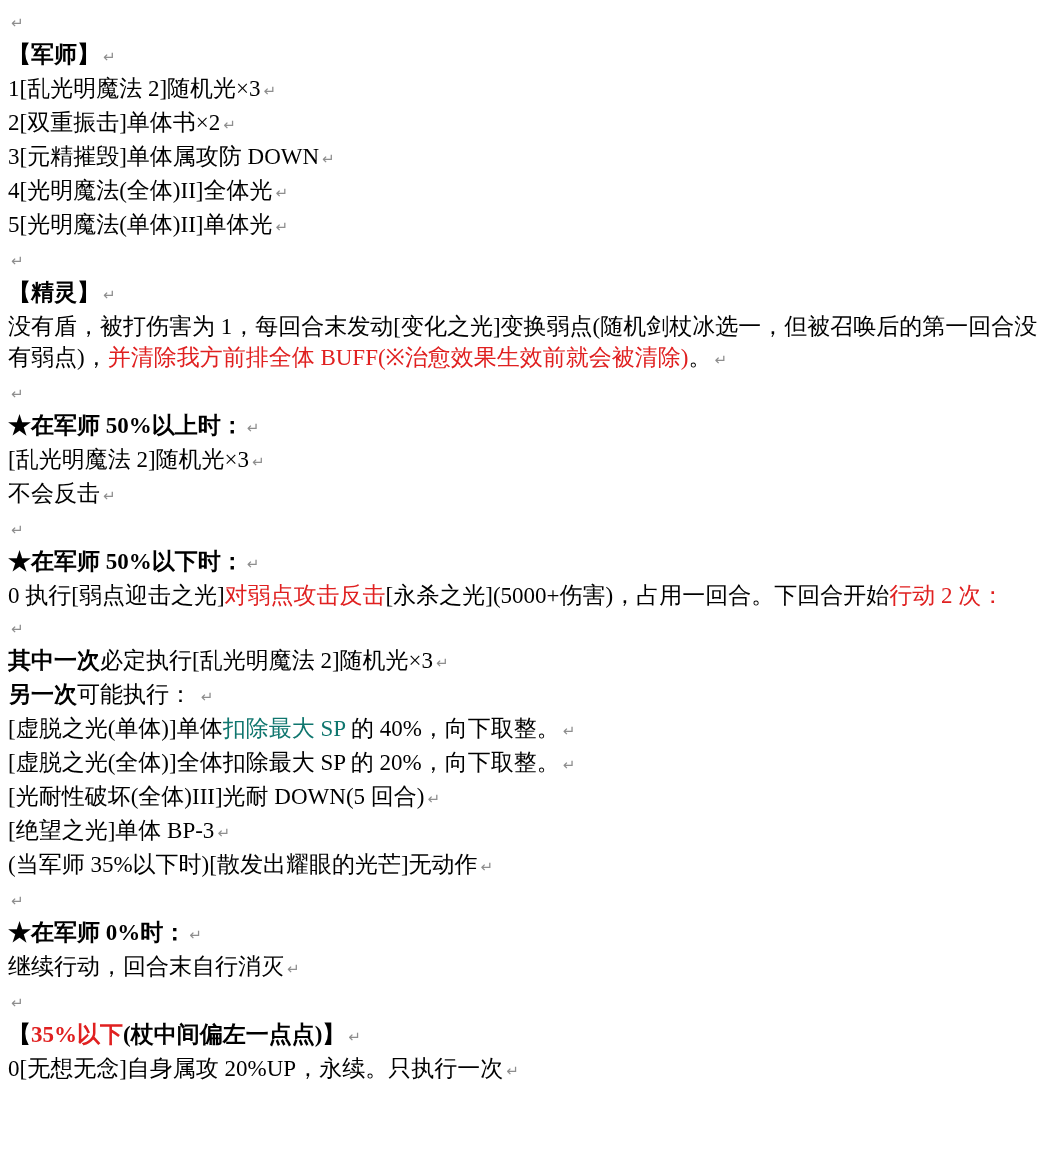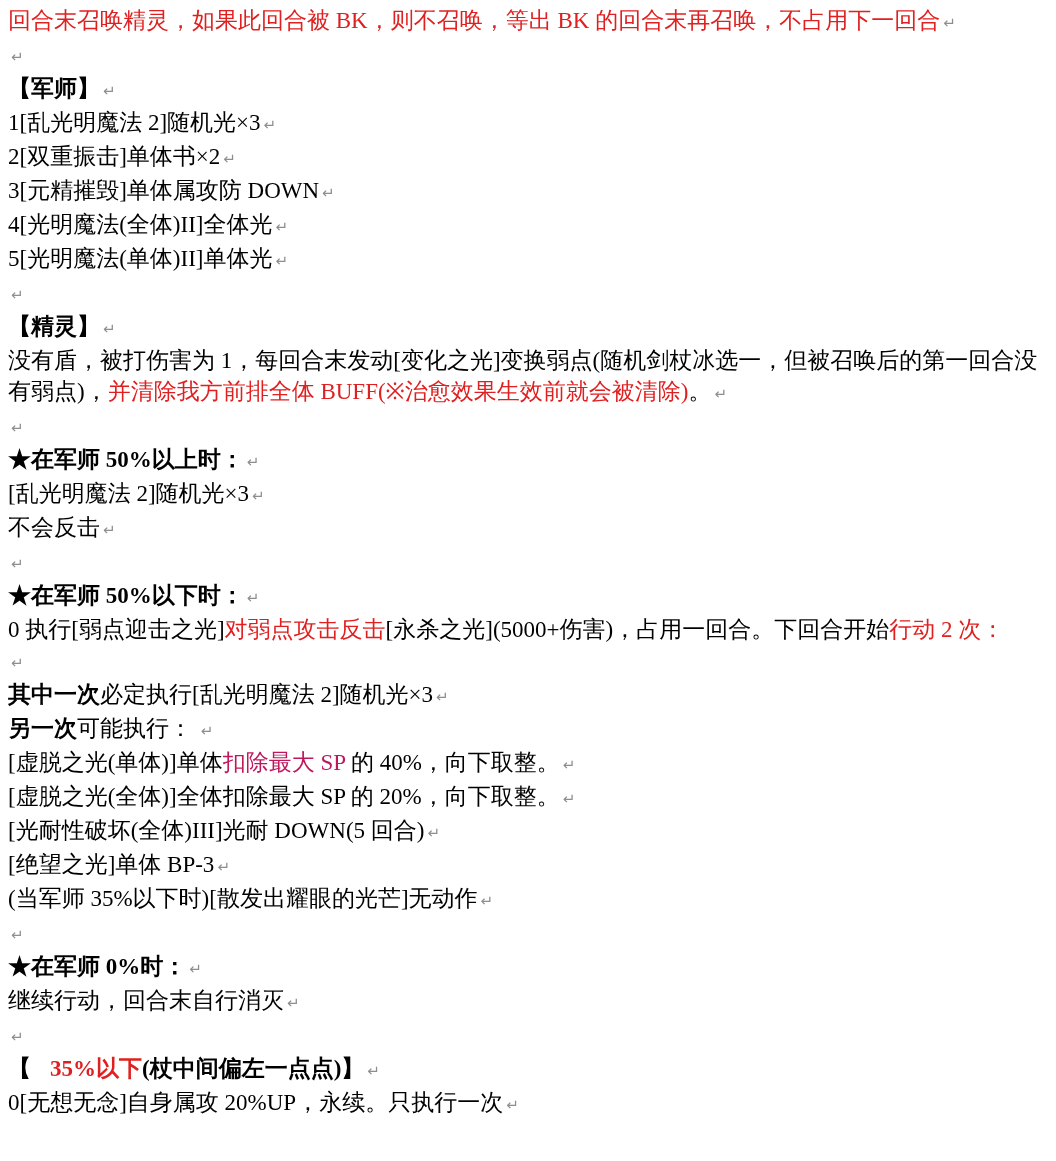--- a/index.html
+++ b/index.html
@@ -35,46 +35,45 @@
     font-size: 15px;
     color: #8e8e8e;
     margin-left: 3px;
     vertical-align: baseline;
   }
 </style>
 </head>
 <body style="background: rgb(255, 255, 255);">
 
 <div class="page">
-    <div class="line"><span class="seg r" style="color: rgb(224, 32, 32);">回合末召唤精灵，如果此回合被 BK，则不召唤，等出 BK 的回合末再召唤，不占用下一回合</span><span class="pmark" style="color: rgb(142, 142, 142);">↵</span></div>
     <div class="line"><span class="pmark" style="color: rgb(142, 142, 142);">↵</span></div>
     <div class="line"><span class="seg b" style="color: rgb(0, 0, 0);">【军师】</span><span class="pmark" style="color: rgb(142, 142, 142);">↵</span></div>
     <div class="line"><span class="seg" style="color: rgb(0, 0, 0); margin-top: 48px;">1[乱光明魔法 2]随机光×3</span><span class="pmark" style="color: rgb(142, 142, 142);">↵</span></div>
     <div class="line"><span class="seg" style="color: rgb(0, 0, 0); font-family: Liberation Serif, serif;">2[双重振击]单体书×2</span><span class="pmark" style="color: rgb(142, 142, 142);">↵</span></div>
     <div class="line"><span class="seg" style="color: rgb(0, 0, 0);">3[元精摧毁]单体属攻防 DOWN</span><span class="pmark" style="color: rgb(142, 142, 142);">↵</span></div>
     <div class="line"><span class="seg" style="color: rgb(0, 0, 0);">4[光明魔法(全体)II]全体光</span><span class="pmark" style="color: rgb(142, 142, 142);">↵</span></div>
     <div class="line"><span class="seg" style="color: rgb(0, 0, 0);">5[光明魔法(单体)II]单体光</span><span class="pmark" style="color: rgb(142, 142, 142);">↵</span></div>
     <div class="line"><span class="pmark" style="color: rgb(142, 142, 142);">↵</span></div>
     <div class="line"><span class="seg b" style="color: rgb(0, 0, 0);">【精灵】</span><span class="pmark" style="color: rgb(142, 142, 142);">↵</span></div>
     <div class="line"><span class="seg" style="color: rgb(0, 0, 0);">没有盾，被打伤害为 1，每回合末发动[变化之光]变换弱点(随机剑杖冰选一，但被召唤后的第一回合没有弱点)，</span><span class="seg r" style="color: rgb(224, 32, 32);">并清除我方前排全体 BUFF(※治愈效果生效前就会被清除)</span><span class="seg" style="color: rgb(0, 0, 0);">。</span><span class="pmark" style="color: rgb(142, 142, 142);">↵</span></div>
     <div class="line"><span class="pmark" style="color: rgb(142, 142, 142);">↵</span></div>
     <div class="line"><span class="seg b" style="color: rgb(0, 0, 0);">★在军师 50%以上时：</span><span class="pmark" style="color: rgb(142, 142, 142);">↵</span></div>
     <div class="line"><span class="seg" style="color: rgb(0, 0, 0);">[乱光明魔法 2]随机光×3</span><span class="pmark" style="color: rgb(142, 142, 142);">↵</span></div>
     <div class="line"><span class="seg" style="color: rgb(0, 0, 0);">不会反击</span><span class="pmark" style="color: rgb(142, 142, 142);">↵</span></div>
     <div class="line"><span class="pmark" style="color: rgb(142, 142, 142);">↵</span></div>
     <div class="line"><span class="seg b" style="color: rgb(0, 0, 0);">★在军师 50%以下时：</span><span class="pmark" style="color: rgb(142, 142, 142);">↵</span></div>
     <div class="line"><span class="seg" style="color: rgb(0, 0, 0); text-align: center;">0 执行[弱点迎击之光]</span><span class="seg r" style="color: rgb(224, 32, 32);">对弱点攻击反击</span><span class="seg" style="color: rgb(0, 0, 0); margin-top: 15px;">[永杀之光](5000+伤害)，占用一回合。下回合开始</span><span class="seg r" style="color: rgb(224, 32, 32);">行动 2 次：</span></div>
     <div class="line"><span class="pmark" style="color: rgb(142, 142, 142);">↵</span></div>
     <div class="line"><span class="seg b" style="color: rgb(0, 0, 0);">其中一次</span><span class="seg" style="color: rgb(0, 0, 0);">必定执行[乱光明魔法 2]随机光×3</span><span class="pmark" style="color: rgb(142, 142, 142);">↵</span></div>
     <div class="line"><span class="seg b" style="color: rgb(0, 0, 0);">另一次</span><span class="seg" style="color: rgb(0, 0, 0);">可能执行： </span><span class="pmark" style="color: rgb(142, 142, 142);">↵</span></div>
-    <div class="line"><span class="seg" style="color: rgb(0, 0, 0);">[虚脱之光(单体)]单体</span><span class="seg r" style="color: #be185d; text-align: right;">扣除最大 SP</span><span class="seg" style="color: rgb(0, 0, 0);"> 的 40%，向下取整。</span><span class="pmark" style="color: rgb(142, 142, 142);">↵</span></div>
+    <div class="line"><span class="seg" style="color: rgb(0, 0, 0);">[虚脱之光(单体)]单体</span><span class="seg r" style="color: #0f766e; text-align: right;">扣除最大 SP</span><span class="seg" style="color: rgb(0, 0, 0);"> 的 40%，向下取整。</span><span class="pmark" style="color: rgb(142, 142, 142);">↵</span></div>
     <div class="line"><span class="seg" style="color: rgb(0, 0, 0);">[虚脱之光(全体)]全体扣除最大 SP 的 20%，向下取整。</span><span class="pmark" style="color: rgb(142, 142, 142);">↵</span></div>
     <div class="line"><span class="seg" style="color: rgb(0, 0, 0);">[光耐性破坏(全体)III]光耐 DOWN(5 回合)</span><span class="pmark" style="color: rgb(142, 142, 142);">↵</span></div>
     <div class="line"><span class="seg" style="color: rgb(0, 0, 0);">[绝望之光]单体 BP-3</span><span class="pmark" style="color: rgb(142, 142, 142);">↵</span></div>
     <div class="line"><span class="seg" style="color: #000000;">(当军师 35%以下时)[散发出耀眼的光芒]无动作</span><span class="pmark" style="color: rgb(142, 142, 142);">↵</span></div>
     <div class="line"><span class="pmark" style="color: rgb(142, 142, 142);">↵</span></div>
     <div class="line"><span class="seg b" style="color: rgb(0, 0, 0);">★在军师 0%时：</span><span class="pmark" style="color: rgb(142, 142, 142);">↵</span></div>
     <div class="line"><span class="seg" style="color: rgb(0, 0, 0);">继续行动，回合末自行消灭</span><span class="pmark" style="color: rgb(142, 142, 142);">↵</span></div>
     <div class="line"><span class="pmark" style="color: rgb(142, 142, 142);">↵</span></div>
-    <div class="line"><span class="seg b" style="color: rgb(0, 0, 0);">【</span><span class="seg b r" style="color: rgb(224, 32, 32); margin-left: 19px;">35%以下</span><span class="seg b" style="color: rgb(0, 0, 0);">(杖中间偏左一点点)】</span><span class="pmark" style="color: rgb(142, 142, 142);">↵</span></div>
+    <div class="line"><span class="seg b" style="color: rgb(0, 0, 0);">【</span><span class="seg b r" style="color: rgb(224, 32, 32);">35%以下</span><span class="seg b" style="color: rgb(0, 0, 0);">(杖中间偏左一点点)】</span><span class="pmark" style="color: rgb(142, 142, 142);">↵</span></div>
     <div class="line"><span class="seg" style="color: #000000;">0[无想无念]自身属攻 20%UP，永续。只执行一次</span><span class="pmark" style="color: rgb(142, 142, 142);">↵</span></div>
     <div class="line"></div>
   </div>
 
 </body></html>

